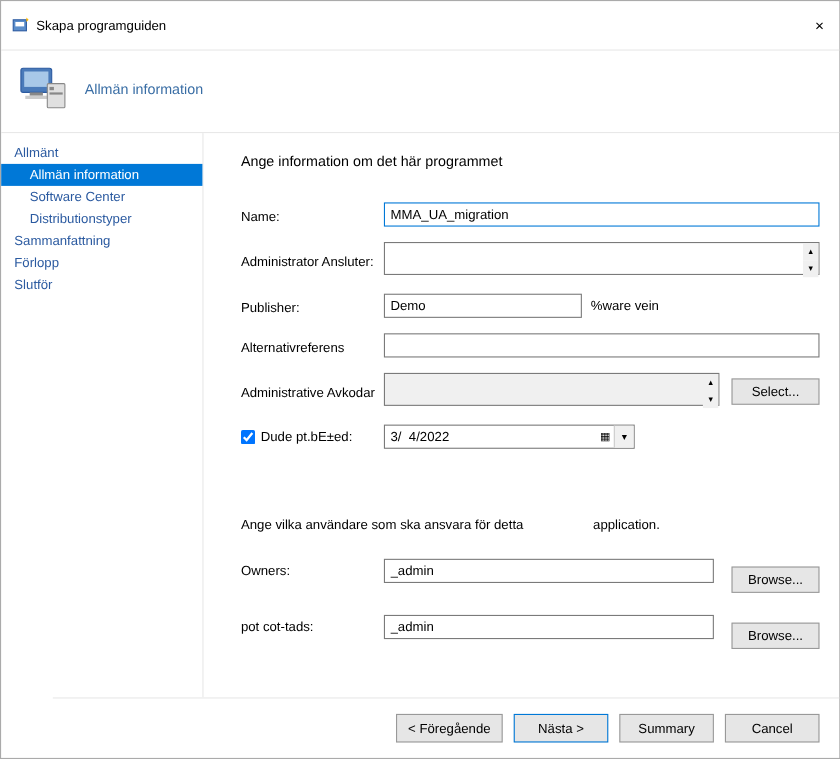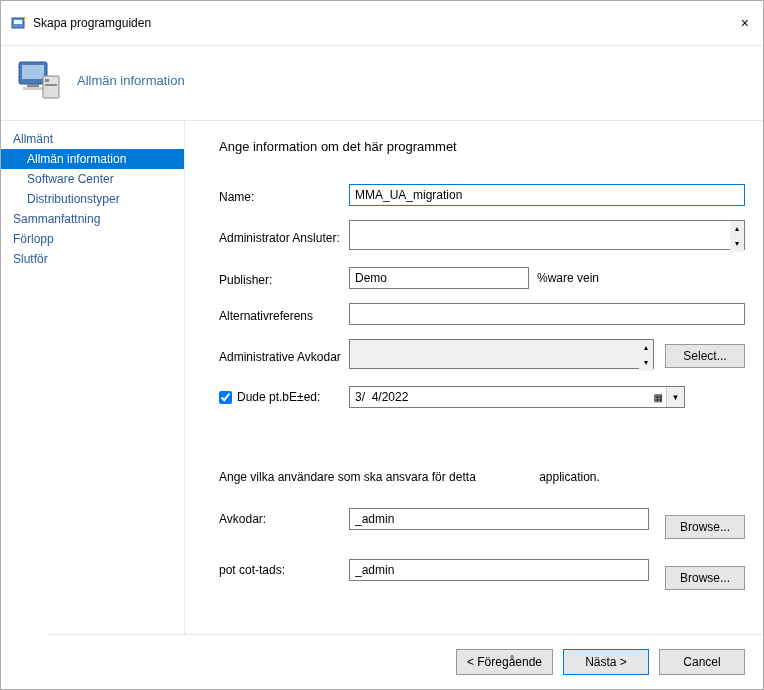--- a/index.html
+++ b/index.html
@@ -26,21 +26,21 @@
     .text-input.focus { border: 1px solid #0078d7; outline: none; }
     .multiline { height: 30px; resize: none; position: relative; }
     .multiline-wrap { position: relative; width: 100%; }
     .multiline-wrap .spinners { position: absolute; right: 1px; top: 1px; bottom: 1px; width: 14px; display: flex; flex-direction: column; }
     .spinner-btn { flex: 1; font-size: 8px; line-height: 1; background: #f0f0f0; border: none; cursor: pointer; display: flex; align-items: center; justify-content: center; }
     .second-label { width: 70px; font-size: 12px; }
     .short-input { width: 110px; }
     .btn { min-width: 74px; padding: 4px 10px; border: 1px solid #999; background: #e6e6e6; font-size: 12px; cursor: pointer; font-family: inherit; }
     .select-btn { margin-left: 8px; }
     .checkbox-label { display: flex; align-items: center; width: 130px; gap: 5px; }
-    .date-input { width: 336px; position: relative; display: flex; align-items: center; }
+    .date-input { width: 228px; position: relative; display: flex; align-items: center; }
     .date-input input { flex: 1; border: 1px solid #7a7a7a; padding: 3px 5px; font-size: 12px; }
     .date-dropdown { position: absolute; right: 1px; top: 1px; bottom: 1px; width: 18px; display: flex; align-items: center; justify-content: center; background: #f0f0f0; border-left: 1px solid #ccc; font-size: 8px; cursor: pointer; }
     .date-inner-icon { position: absolute; right: 22px; font-size: 10px; }
     .section-note { margin-top: 48px; margin-bottom: 14px; font-size: 12px; }
     .owners-row { display: flex; align-items: center; margin-bottom: 10px; }
     .owners-row label { width: 130px; font-size: 12px; }
     .owners-row .owner-input { flex: 1; border: 1px solid #7a7a7a; padding: 3px 5px; font-size: 12px; max-width: 300px; }
     .owners-row .browse-btn { margin-left: auto; min-width: 80px; margin-top: 17px; }
     .footer { border-top: 1px solid #e8e8e8; padding: 14px 18px; display: flex; justify-content: flex-end; gap: 10px; margin-left: 47px; }
     .footer .wiz-btn { min-width: 86px; padding: 5px 10px; border: 1px solid #999; background: #e6e6e6; font-size: 12px; cursor: pointer; font-family: inherit; }
@@ -150,32 +150,33 @@
           </div>
         </div>
       </div>
 
       <div class="section-note">
         <span>Ange vilka användare som ska ansvara för detta</span>
         <span style="margin-left:60px">application.</span>
       </div>
 
       <div class="owners-row">
-        <label>Avkodar:</label>
+        <label>Owners:</label>
         <input class="owner-input" value="_admin" style="">
         <button class="btn browse-btn">Browse...</button>
       </div>
 
       <div class="owners-row">
         <label>pot cot-tads:</label>
         <input class="owner-input" value="_admin" style="">
         <button class="btn browse-btn">Browse...</button>
       </div>
 
     </div>
   </div>
 
   <div class="footer">
     <button class="wiz-btn">&lt; Föregående</button>
     <button class="wiz-btn primary">Nästa &gt;</button>
+    <button class="wiz-btn">Summary</button>
     <button class="wiz-btn">Cancel</button>
   </div>
 </div>
 
 </body></html>

